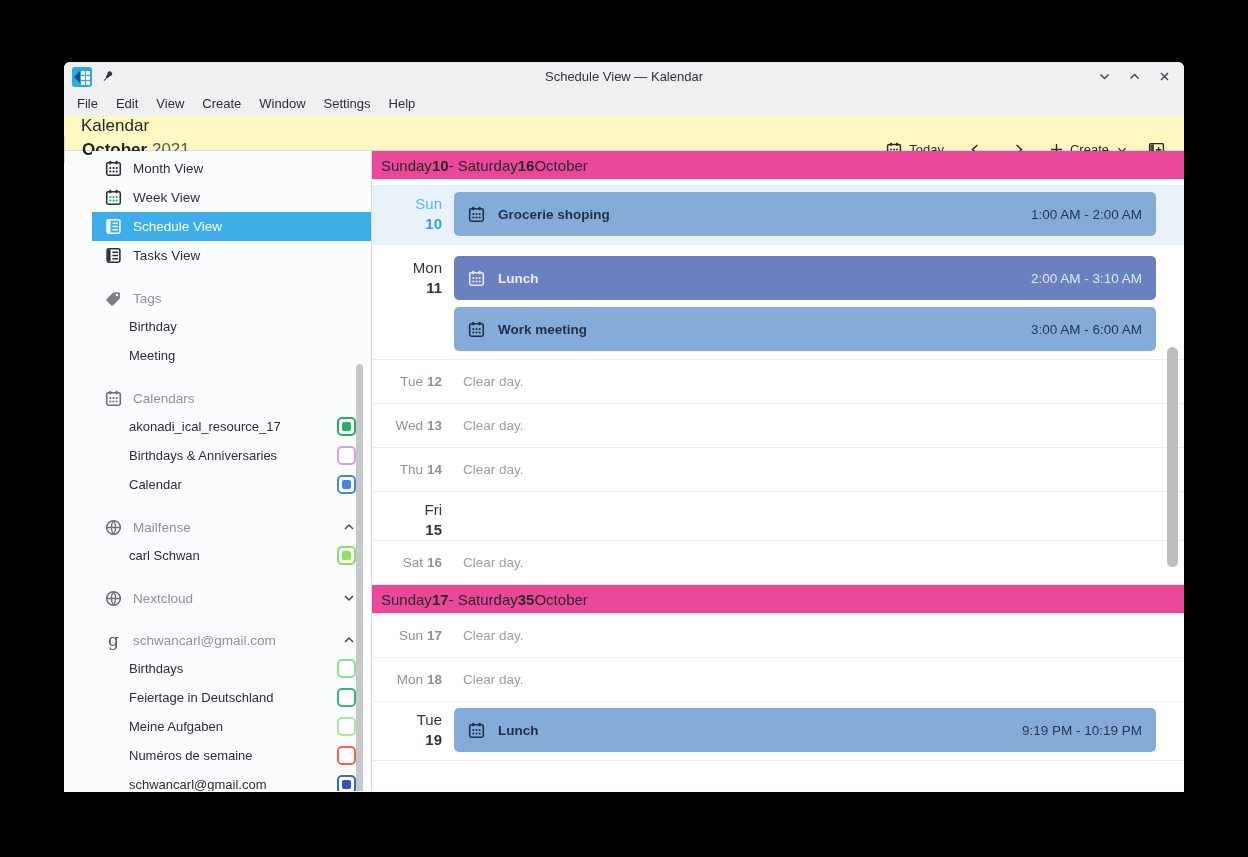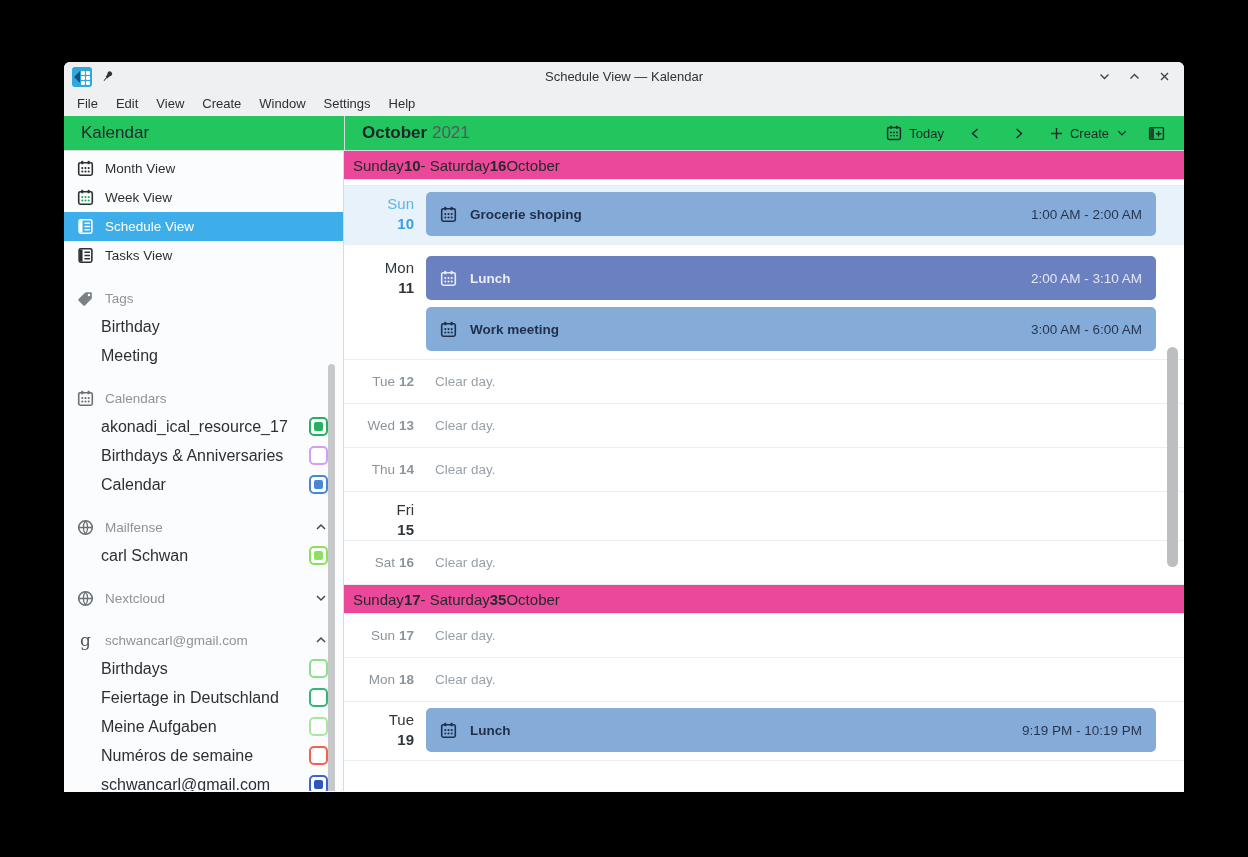--- a/index.html
+++ b/index.html
@@ -18,45 +18,45 @@
   .appicon { width:20px; height:20px; margin-right:8px; z-index:2; }
   .pin { width:15px; height:15px; z-index:2; }
   .win-controls { margin-left:auto; display:flex; gap:14px; z-index:2; padding-right:4px;}
   .win-btn { width:16px; height:16px; display:flex; align-items:center; justify-content:center; }
 
   
   .menubar { height:25px; background:#eff0f1; display:flex; align-items:center; padding:0 4px; }
   .menu-item { padding:3px 9px; font-size:13px; color:#2b3035; border-radius:3px; }
 
   
-  .headerband { height:35px; background:#22c55e; border-bottom:1px solid #d8dadb; display:flex; }
+  .headerband { height:35px; background:#fef9c3; border-bottom:1px solid #d8dadb; display:flex;flex-direction:column; }
   .header-left { width:280px; display:flex; align-items:center; padding-left:17px;
                  font-size:17px; color:#26292c; }
   .header-right { flex:1; border-left:1px solid #d8dadb; display:flex; align-items:center;
                   padding:0 10px 0 17px; }
   .month-title { font-size:17px; color:#55595d; }
   .month-title b { color:#232629; font-weight:bold; }
   .toolbar { margin-left:auto; display:flex; align-items:center; gap:2px; }
   .tool-btn { display:flex; align-items:center; gap:7px; padding:5px 9px; border-radius:3px;
               font-size:13px; color:#26292c; }
   .tool-btn svg { display:block; }
 
   
   .body { display:flex; height:640px; }
   .sidebar { width:280px; background:#fbfcfd; border-right:1px solid #d8dadb;
-             position:relative; padding-top:3px; overflow:hidden; }
+             position:relative; padding-top:3px; overflow:hidden;margin-left:28px; }
   .view-item { height:29px; display:flex; align-items:center; gap:11px; padding-left:13px;
                font-size:13.5px; color:#2b3035; }
   .view-item.selected { background:#3daee9; color:#fff; }
   .section { margin-top:14px; }
   .section-header { height:28px; display:flex; align-items:center; gap:11px;
                     padding:0 15px 0 13px; color:#8d9398; font-size:13.5px; }
   .section-header .hdr-label { flex:1; }
   .sub-item { height:29px; display:flex; align-items:center; padding:0 15px 0 37px;
-              font-size:16px; color:#2b3035; }
+              font-size:13px; color:#2b3035; }
   .sub-item .spacer { flex:1; }
   .checkbox { width:19px; height:19px; border-radius:5px; border:2px solid #888;
               display:flex; align-items:center; justify-content:center; background:#fff; }
   .checkbox .inner { width:9px; height:9px; border-radius:2px; }
   .side-scroll { position:absolute; right:8px; top:213px; width:7px; height:449px;
                  background:#c6c8c9; border-radius:4px; }
 
   
   .main { flex:1; position:relative; background:#fff; overflow:hidden; }
   .week-header { height:29px; display:flex; align-items:center; padding-left:9px;

